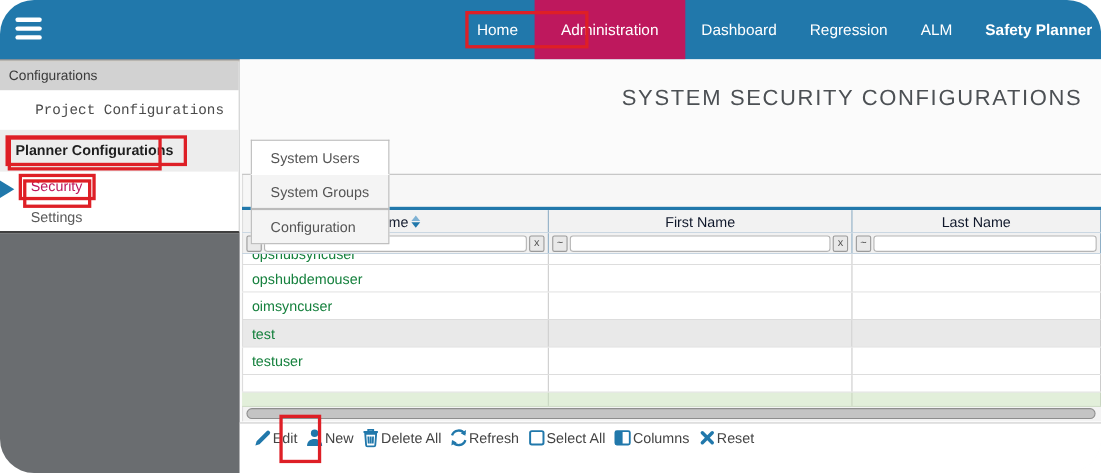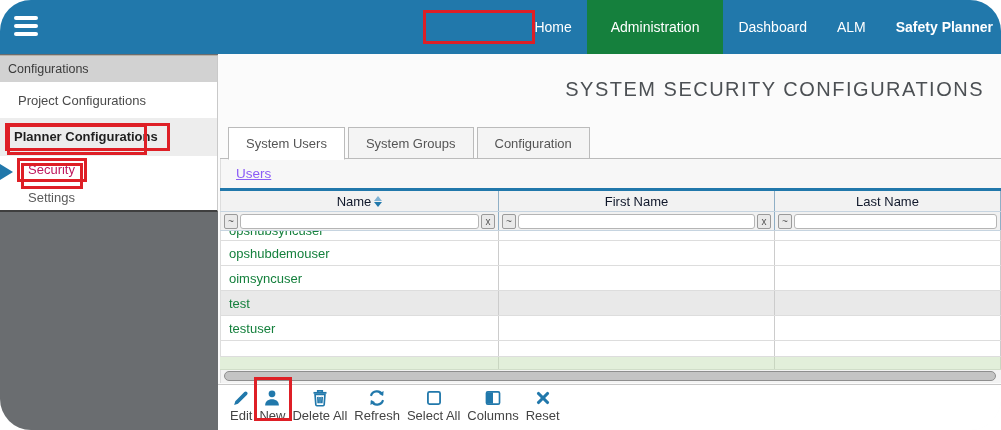--- a/index.html
+++ b/index.html
@@ -6,43 +6,43 @@
   html,body { background:#ffffff; }
   body { font-family:"Liberation Sans","DejaVu Sans",sans-serif; }
   #app { position:relative; width:1001px; height:430px; overflow:hidden; background:#fff;border-radius:31px; }
 
   
   .navbar { position:absolute; left:0; top:0; width:1001px; height:54px; background:#2178ab; }
   .hamburger { position:absolute; left:14px; top:16px; width:24px; height:21px; cursor:pointer; }
   .hamburger i { display:block; width:24px; height:4px; background:#fff; border-radius:2px; margin-bottom:4px; }
   .nav-list { position:absolute; right:0; top:0; height:54px; display:flex; align-items:stretch; }
   .nav-item { display:flex; align-items:center; padding:0 15px; color:#ffffff; font-size:14px; cursor:pointer; white-space:nowrap; }
-  .nav-item.active { background:#15803d; padding:0 24px; }
+  .nav-item.active { background:#be185d; padding:0 24px; }
   .nav-item:last-child { padding-right:8px;font-weight:bold; }
 
   
   .sidebar-dark { position:absolute; left:0; top:54px; width:218px; height:376px; background:#6a6d70; }
   .side-panel { position:absolute; left:0; top:55px; width:218px; background:#ffffff;
                 border-top:1px solid #b8b2a8; border-right:1px solid #c9c9c9; border-bottom:2px solid #3f3f3f; }
   .side-header { height:26px; line-height:26px; background:#d2d2d2; color:#3b3b3b; font-size:12.5px; padding-left:8px; }
   .side-item { font-size:13px; color:#4a4a4a; cursor:pointer; display:flex; align-items:center; }
-  .si-project { height:36px; padding-left:18px; }
+  .si-project { height:36px; padding-left:32px;font-family:Liberation Mono, monospace; }
   .si-system  { height:38px; background:#ededed; color:#1f1f1f; font-weight:bold; }
   .si-system .red-wrap { border:3px solid #de1f26; padding:3px 9px 4px 6px; margin-left:5px; }
   .si-security{ height:28px; }
   .si-security .red-wrap { border:3px solid #de1f26; padding:1px 9px 2px 8px; margin-left:17px; color:#be185d; font-weight:normal; }
   .si-settings{ height:26px; padding-left:28px; color:#5a5a5a; }
   .side-arrow { position:absolute; left:0; top:164px; width:0; height:0;
                 border-top:8px solid transparent; border-bottom:8px solid transparent; border-left:13px solid #2178ab; }
 
   
   .main { position:absolute; left:218px; top:54px; width:783px; height:376px; background:#fbfbfb; }
   .page-title { position:absolute; top:24px; right:17px; font-size:20px; letter-spacing:1.5px; color:#4c5054; white-space:nowrap; }
 
-  .tabs { position:absolute; left:10px; top:73px; display:flex; z-index:3; }
+  .tabs { position:absolute; left:10px; top:73px; display:flex; z-index:3;flex-direction:column; }
   .tab { padding:8px 17px 7px 17px; font-size:13px; color:#555; background:#f4f4f4;
          border:1px solid #bbbbbb; margin-right:3px; cursor:pointer; white-space:nowrap; }
   .tab.active { background:#ffffff; border-bottom:1px solid #ffffff; margin-bottom:-1px; z-index:4; }
 
   .panel { position:absolute; left:2px; top:104px; width:781px; border-top:1px solid #bbbbbb; background:#fff; }
   .panel-header { height:29px; line-height:29px; background:#f7f7f7; border-left:1px solid #ddd;
                   padding-left:15px; font-size:13.5px; color:#8b5cf6;text-decoration:underline; }
   .blue-bar { height:3px; background:#2178ab; }
 
   .tbl { width:100%; }
@@ -77,21 +77,21 @@
   .green-row { height:13px; background:#e2efda; border-bottom:1px solid #d0ddc8; }
   .green-row .cell { border-right:1px solid #c9d6c1; }
 
   .hscroll { position:relative; height:13px; background:#f3f3f3; border-left:1px solid #ddd; }
   .hscroll .thumb { position:absolute; left:3px; right:5px; top:1px; height:10px;
                     background:#c4c4c4; border:1px solid #8e8e8e; border-radius:6px; cursor:grab; }
 
   
   .footer { position:absolute; left:218px; bottom:0; width:783px; height:46px; background:#ffffff; border-top:1px solid #c9c9c9; }
   .tool-list { position:absolute; left:9px; top:3px; display:flex; align-items:flex-start; }
-  .tool-btn { display:flex; flex-direction:column; align-items:center; padding:1px 3px; margin-right:1px; cursor:pointer;text-align:right; }
+  .tool-btn { display:flex; flex-direction:row; align-items:center; padding:1px 3px; margin-right:1px; cursor:pointer;text-align:right; }
   .tool-btn svg { display:block; }
   .tool-label { font-size:13px; color:#444; margin-top:1px; white-space:nowrap; }
 
   
   .anno { position:absolute; border:3px solid #de1f26; pointer-events:none; }
   .anno-admin    { left:423px; top:10px;  width:112px; height:34px; }
   .anno-sysconf  { left:7px;   top:124px; width:140px; height:31px; }
   .anno-security { left:21px;  top:163px; width:62px;  height:26px; }
   .anno-sysusers { left:229px; top:128px; width:97px;  height:28px; }
   .anno-new      { left:254px; top:377px; width:38px;  height:44px; }
@@ -104,20 +104,21 @@
   <div class="navbar">
     <div class="hamburger">
         <i></i>
         <i></i>
         <i></i>
       </div>
     <div class="nav-list">
       <div class="nav-item">Home</div>
       <div class="nav-item active">Administration</div>
       <div class="nav-item">Dashboard</div>
+      <div class="nav-item">Regression</div>
       <div class="nav-item">ALM</div>
       <div class="nav-item">Safety Planner</div>
     </div>
   </div>
 
   <div class="sidebar-dark"></div>
   <div class="side-panel">
     <div class="side-header">Configurations</div>
     <div class="side-item si-project">Project Configurations</div>
     <div class="side-item si-system">

